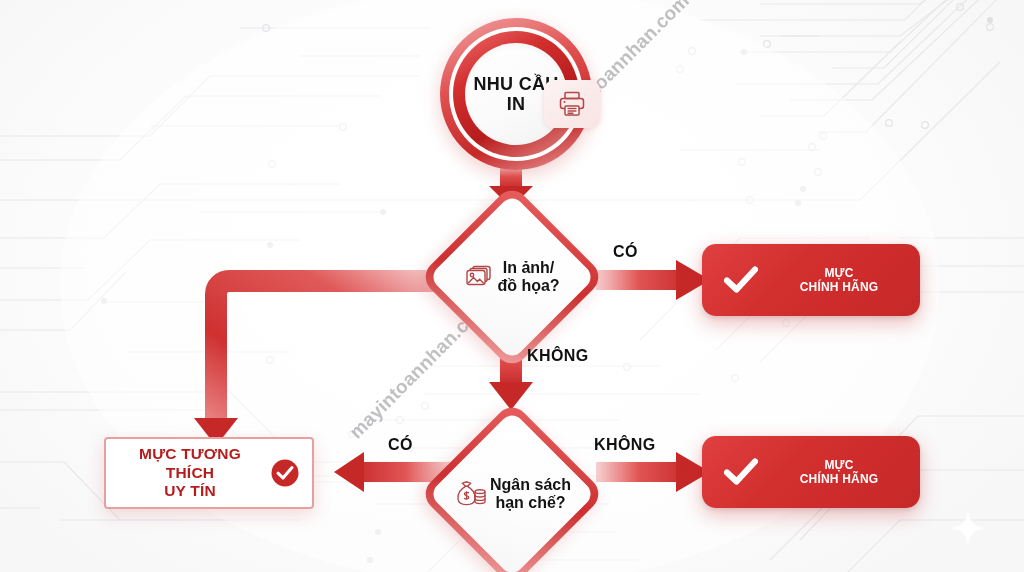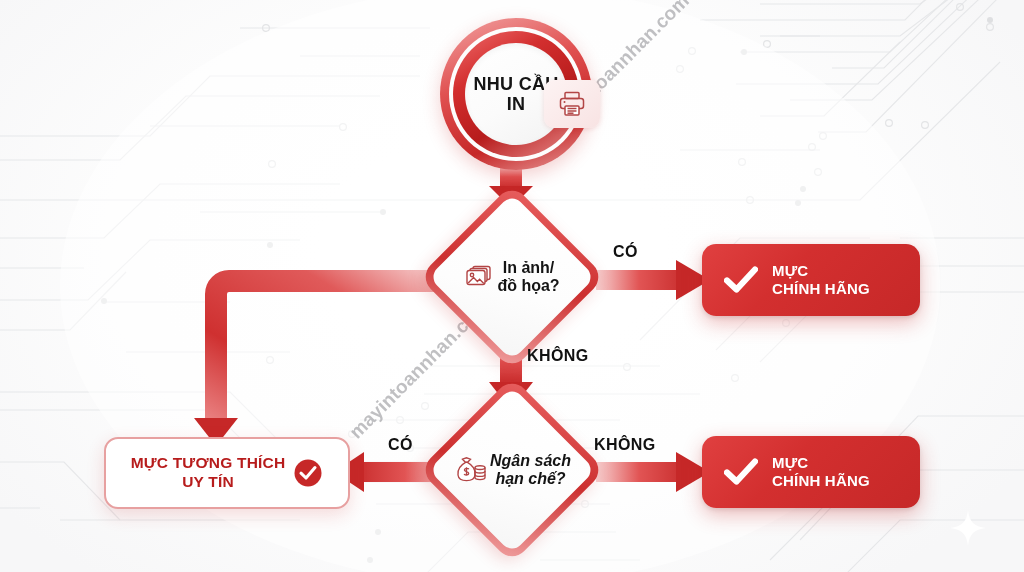--- a/index.html
+++ b/index.html
@@ -150,35 +150,35 @@
     box-shadow: 0 7px 20px rgba(200,40,40,.30), 0 2px 4px rgba(0,0,0,.10);
     display: flex;
     align-items: center;
     gap: 14px;
     padding-left: 22px;
     box-sizing: border-box;
   }
   .chip-red .chip-text {
     color: #ffffff;
     font-weight: 700;
-    font-size: 15px;
+    font-size: 12px;
     line-height: 1.18;
-    text-align: left;
+    text-align: center;
     white-space: pre-line;
     flex: 1;
     padding-right: 14px;
     letter-spacing: .2px;
   }
   .check-white { line-height: 0; }
 
   .chip-white {
     position: absolute;
-    width: 246px;
+    width: 210px;
     height: 72px;
-    border-radius: 14px;
+    border-radius: 4px;
     background: #ffffff;
     border: 2.5px solid #e7a0a0;
     box-shadow: 0 6px 18px rgba(200,40,40,.16);
     display: flex;
     align-items: center;
     justify-content: center;
     gap: 8px;
     padding: 0 12px;
     box-sizing: border-box;
   }
@@ -410,21 +410,21 @@
           <rect x="3" y="6.5" width="18" height="14" rx="2.2" fill="#ffffff"></rect>
           <circle cx="8" cy="11" r="1.7"></circle>
           <path d="M4.2 19 L9.6 13.6 L13.4 17.4 L15.6 15.2 L19.8 19.4"></path>
         </svg>
       </span>
       <div class="diamond-label">In ảnh/
 đồ họa?</div>
     </div>
   </div>
 
-  <div class="diamond-shell" style="left:446px; top:404px;font-style:italic;">
+  <div class="diamond-shell" style="left:446px; top:428px;">
     <div class="diamond-box">
       <div class="diamond-inner"></div>
     </div>
     <div class="diamond-content">
       <span class="node-icon">
         <svg width="34" height="26" viewBox="0 0 34 26" fill="none" stroke="#b24545" stroke-width="1.35">
           <path d="M9.5 2.2 L13.5 0.8 L17.5 2.2 L14.6 5.2 H12.4 Z" fill="#ffffff"></path>
           <path d="M12.6 5.4 C7.4 8.2 4.4 13.2 5 18 C5.4 21.6 8.4 23.6 13.5 23.6 C18.6 23.6 21.6 21.6 22 18 C22.6 13.2 19.6 8.2 14.4 5.4 Z" fill="#ffffff"></path>
           <path d="M13.5 10.2 V18.8 M15.8 12.2 C15.3 11 11.4 11 11.4 13 C11.4 15.2 15.7 14 15.7 16.4 C15.7 18.4 11.6 18.4 11.2 17"></path>
           <ellipse cx="27" cy="10.6" rx="5" ry="1.9" fill="#ffffff"></ellipse>

